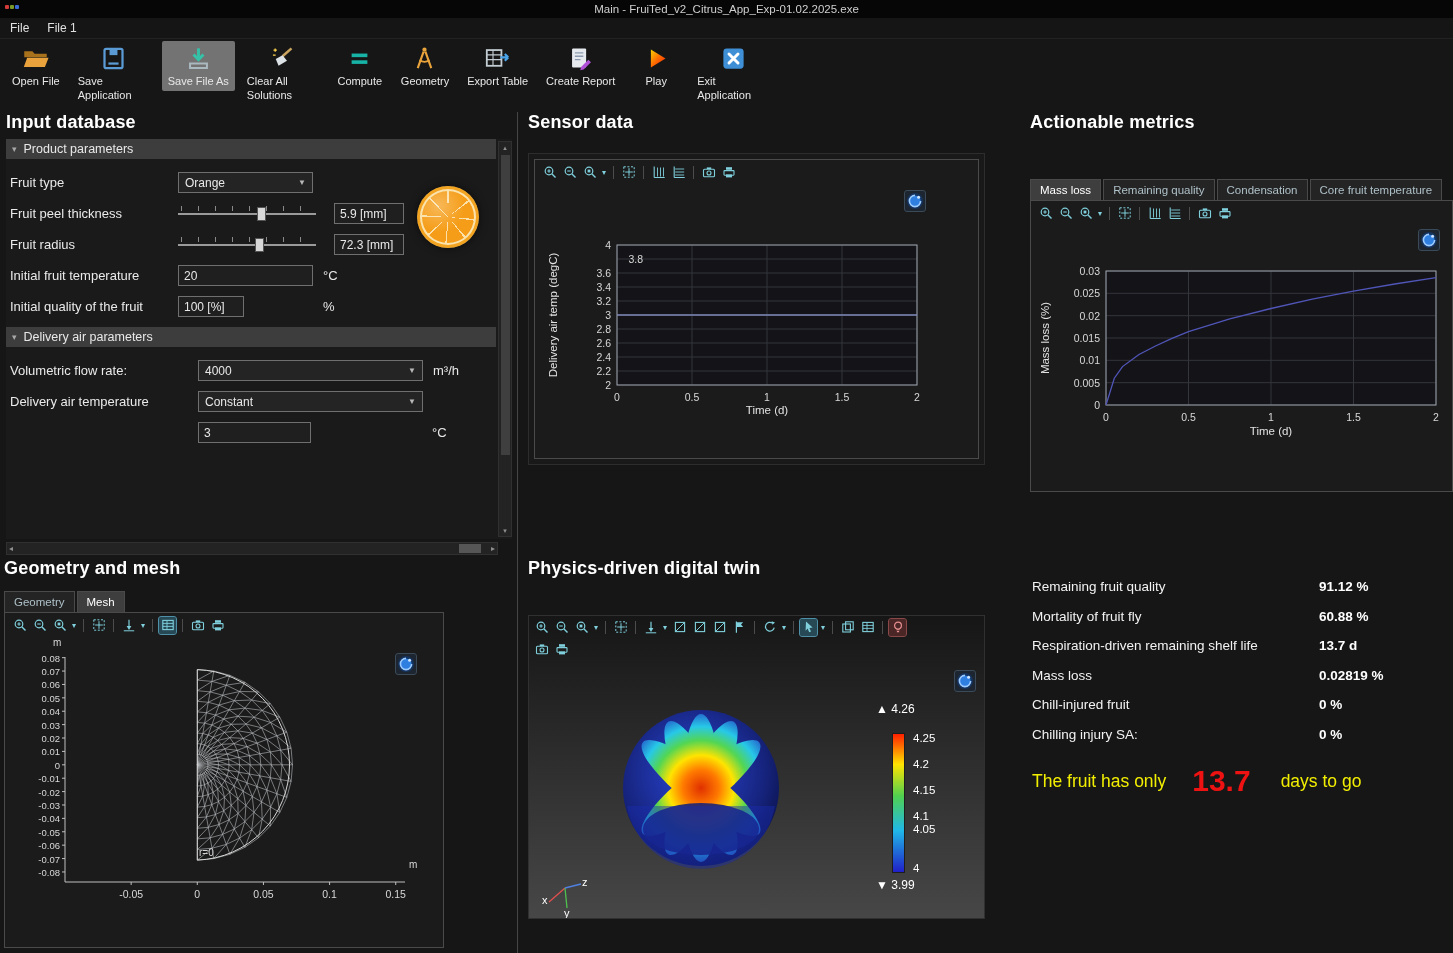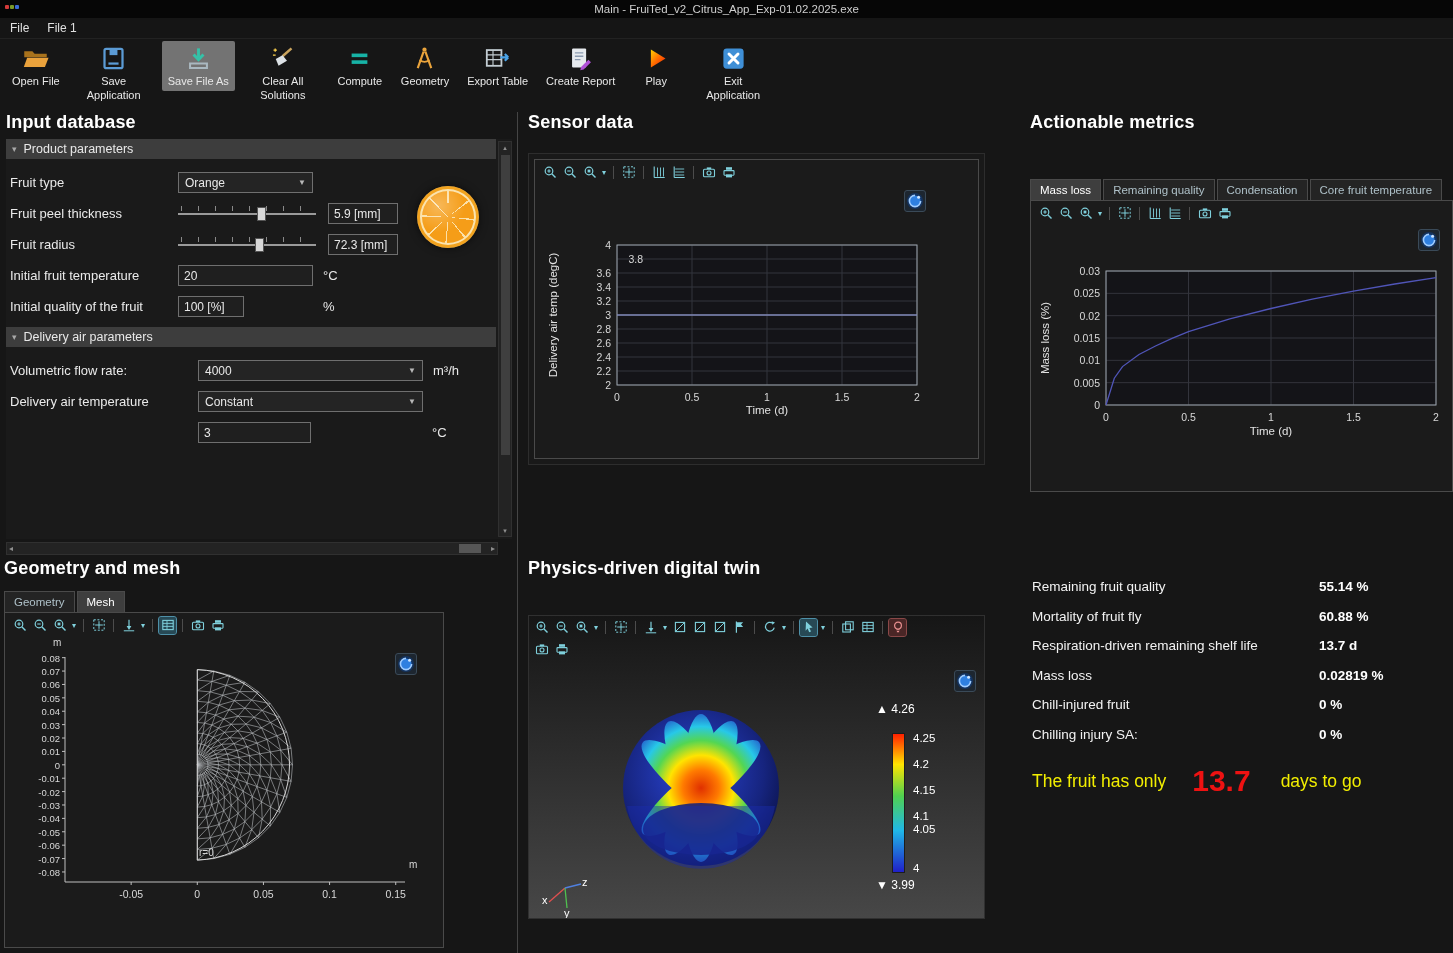--- a/index.html
+++ b/index.html
@@ -8,21 +8,21 @@
 
 
 #titlebar{position:absolute;left:0;top:0;width:100%;height:18px;background:#060606;display:flex;align-items:center;justify-content:center;font-size:11.5px;color:#cfcfcf}
 #applogo{position:absolute;left:5px;top:5px;display:flex;gap:1px}
 #applogo i{width:4px;height:4px;border-radius:1px;display:block}
 #menubar{position:absolute;left:0;top:18px;width:100%;height:21px;background:#151515;display:flex;align-items:center;gap:18px;padding-left:10px;font-size:12px;color:#e0e0e0;border-bottom:1px solid #222}
 #toolbar{position:absolute;left:2px;top:39px;height:73px;display:flex;align-items:flex-start;gap:6px;padding:2px 4px}
 .tbtn{display:flex;flex-direction:column;align-items:center;gap:3px;padding:4px 6px 2px;min-width:58px;max-width:84px;border-radius:2px}
 .tbtn.active{background:#737373}
 .bicon{width:27px;height:27px}
-.blabel{font-size:11px;line-height:1.25;text-align:center;color:#e8e8e8}
+.blabel{font-size:11px;line-height:1.25;color:#e8e8e8}
 #vdivider{position:absolute;left:517px;top:112px;width:1px;height:841px;background:#454545}
 
 
 .ptitle{font-size:18px;font-weight:700;color:#fff;letter-spacing:.2px}
 .tabs{display:flex;gap:2px;position:relative;z-index:2}
 .tab{font-size:11.5px;padding:4px 9px;background:#242424;border:1px solid #4a4a4a;border-bottom:none;color:#aec0c8}
 .tab.active{background:#3e3e3e;color:#fff}
 .shell{position:relative;border:1px solid #4a4a4a;background:#1b1b1b;overflow:hidden}
 .groupbox{border:1px solid #2d2d2d;background:#191919;padding:5px;margin-top:20px}
 .plot-toolbar{display:flex;align-items:center;gap:3px;padding:4px 6px;height:24px}
@@ -46,21 +46,21 @@
 #col-input{position:absolute;left:6px;top:112px;width:506px}
 .ipanel{position:relative;margin-top:6px;height:400px;background:#1a1a1a;padding-right:16px}
 .sechdr{display:flex;align-items:center;gap:7px;background:#3d3d3d;height:20px;padding:0 6px;font-size:12.5px;color:#e8e8e8;margin:5px 0 8px}
 .sec-caret{color:#a8a8a8;font-size:9px}
 .row{display:flex;align-items:center;height:31px;padding-left:4px}
 .lbl{width:168px;font-size:13px;color:#eaeaea}
 .lbl2{width:188px;font-size:13px;color:#eaeaea}
 .dd{background:#242424;border:1px solid #6f6f6f;height:21px;display:flex;align-items:center;justify-content:space-between;padding:0 6px;font-size:12px;color:#e8e8e8}
 .ddc{color:#b8b8b8;font-size:8px}
 .inputbox,.valbox{background:#1f1f1f;border:1px solid #6f6f6f;height:21px;font-size:12px;color:#e8e8e8;display:flex;align-items:center;padding:0 5px}
-.valbox{width:70px;margin-left:12px}
+.valbox{width:70px;margin-left:18px}
 .unit{font-size:13px;color:#e8e8e8;margin-left:10px}
 .slider{height:20px;position:relative;width:138px}
 .slider::before{content:'';position:absolute;left:0;right:0;top:9px;height:2px;background:#9a9a9a}
 .slider::after{content:'';position:absolute;left:3px;right:3px;top:2px;height:5px;background-image:repeating-linear-gradient(to right,#8a8a8a 0 1px,transparent 1px 17px)}
 .handle{position:absolute;top:3px;width:9px;height:14px;background:#d8d8d8;border:1px solid #555}
 .orange{position:absolute;left:411px;top:47px;width:62px;height:62px;border-radius:50%;
  background:radial-gradient(circle at 35% 32%,rgba(255,255,255,.28),transparent 45%),
  repeating-conic-gradient(from 10deg,#f59d18 0 40deg,#fbe0a8 40deg 44deg);
  box-shadow:inset 0 0 0 3px #f2a31f,inset 0 0 0 5px #fbe3ae,0 0 8px rgba(0,0,0,.6)}
 .vscroll{position:absolute;right:0;top:2px;width:14px;height:396px;background:#232323;border:1px solid #303030;display:flex;flex-direction:column;align-items:center}
@@ -775,21 +775,21 @@
         <span class="tick cl" style="left: 384px; top: 199.963px;">4.1</span>
         <span class="tick cl" style="left: 384px; top: 213px;">4.05</span>
         <span class="tick cl" style="left: 384px; top: 251.815px;">4</span>
       </div>
   </div>
 
   <div id="col-quality">
     <div class="qrows">
       <div class="qrow">
           <span class="qlbl">Remaining fruit quality</span>
-          <span class="qval">55.14 %</span>
+          <span class="qval">91.12 %</span>
         </div>
       <div class="qrow">
           <span class="qlbl">Mortality of fruit fly</span>
           <span class="qval">60.88 %</span>
         </div>
       <div class="qrow">
           <span class="qlbl">Respiration-driven remaining shelf life</span>
           <span class="qval">13.7 d</span>
         </div>
       <div class="qrow">

